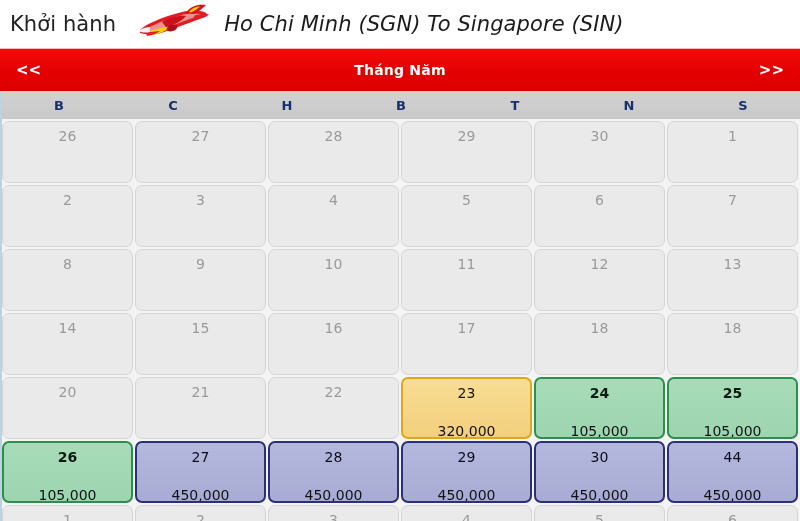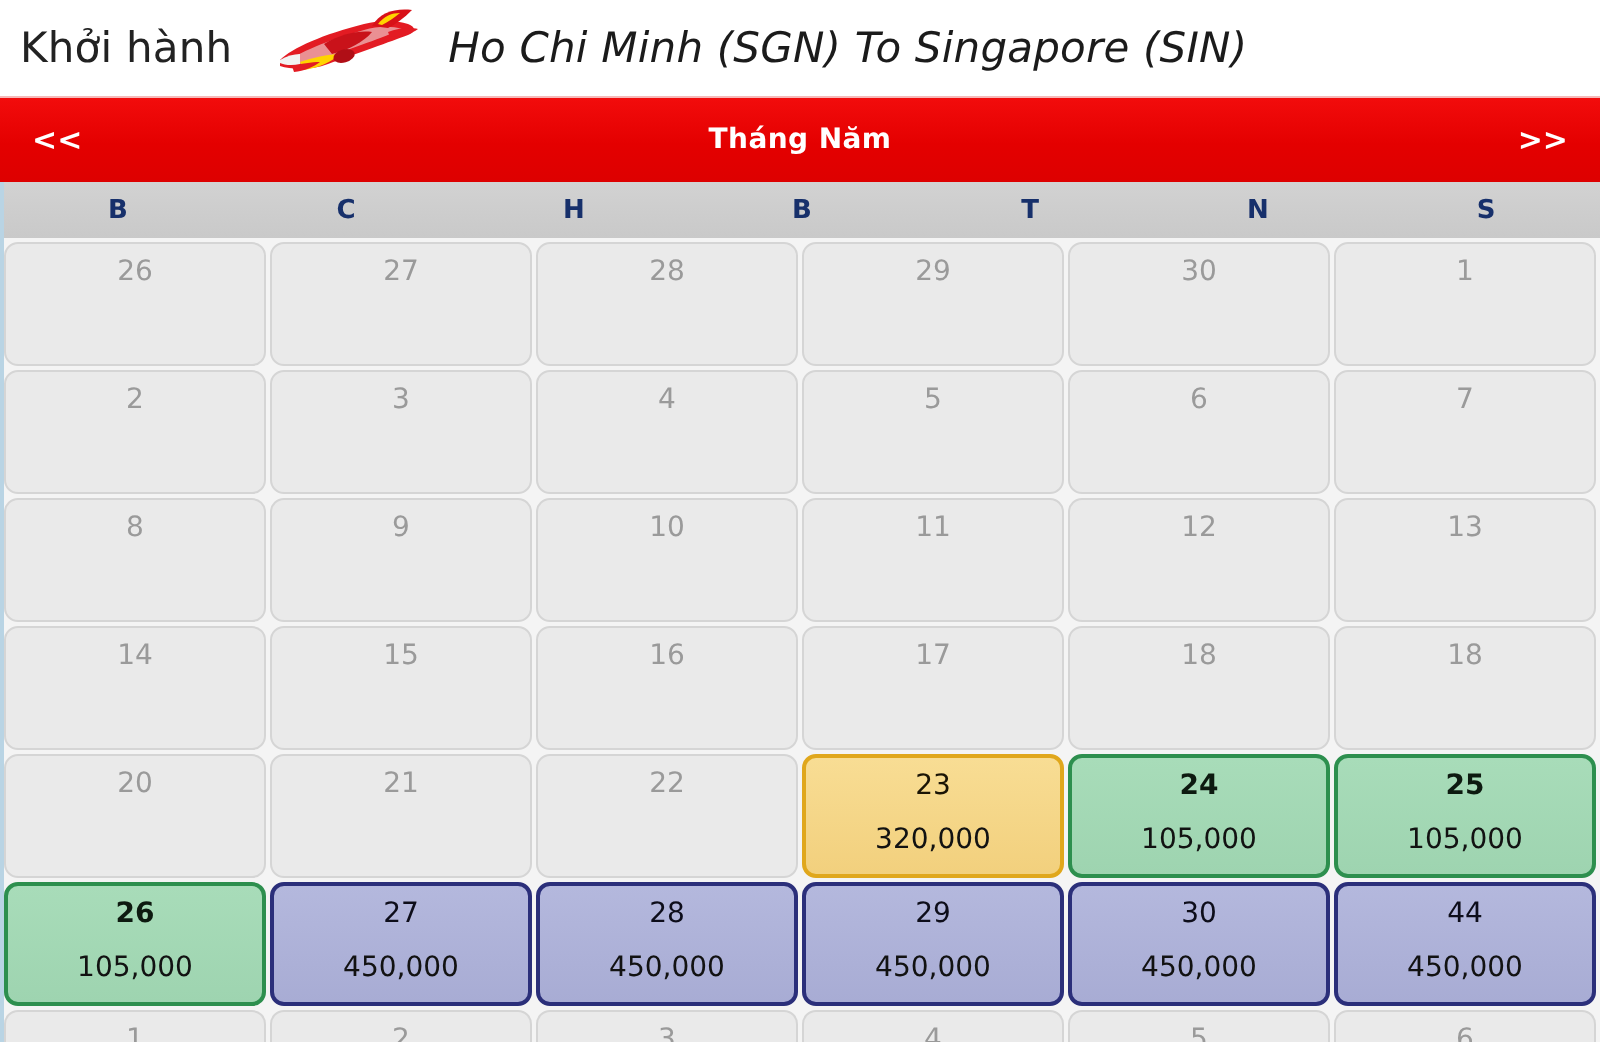--- a/index.html
+++ b/index.html
@@ -130,21 +130,21 @@
     overflow: hidden;
   }
 
   .cell .daynum {
     font-size: 14px;
     line-height: 17px;
   }
   .cell .price {
     font-size: 14px;
     line-height: 19px;
-    margin-top: 9px;
+    margin-top: 20px;
     color: #121212;
   }
 
   
   .cell.muted {
     background: #eaeaea;
     border: 1px solid #d5d5d5;
   }
   .cell.muted .daynum { color: #9a9a9a; }
 

